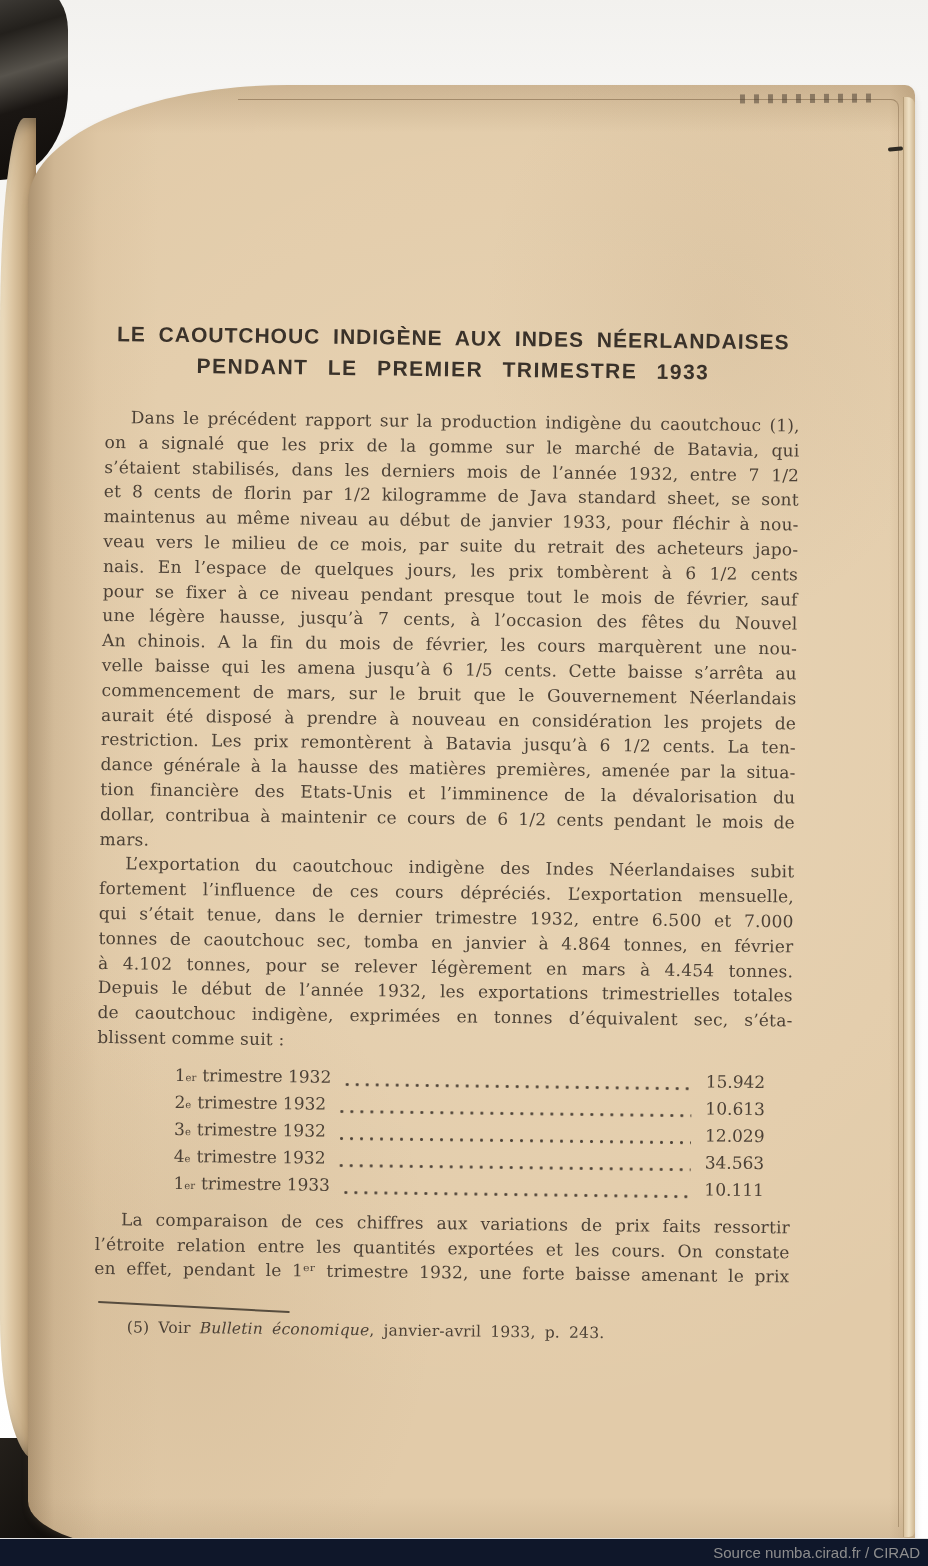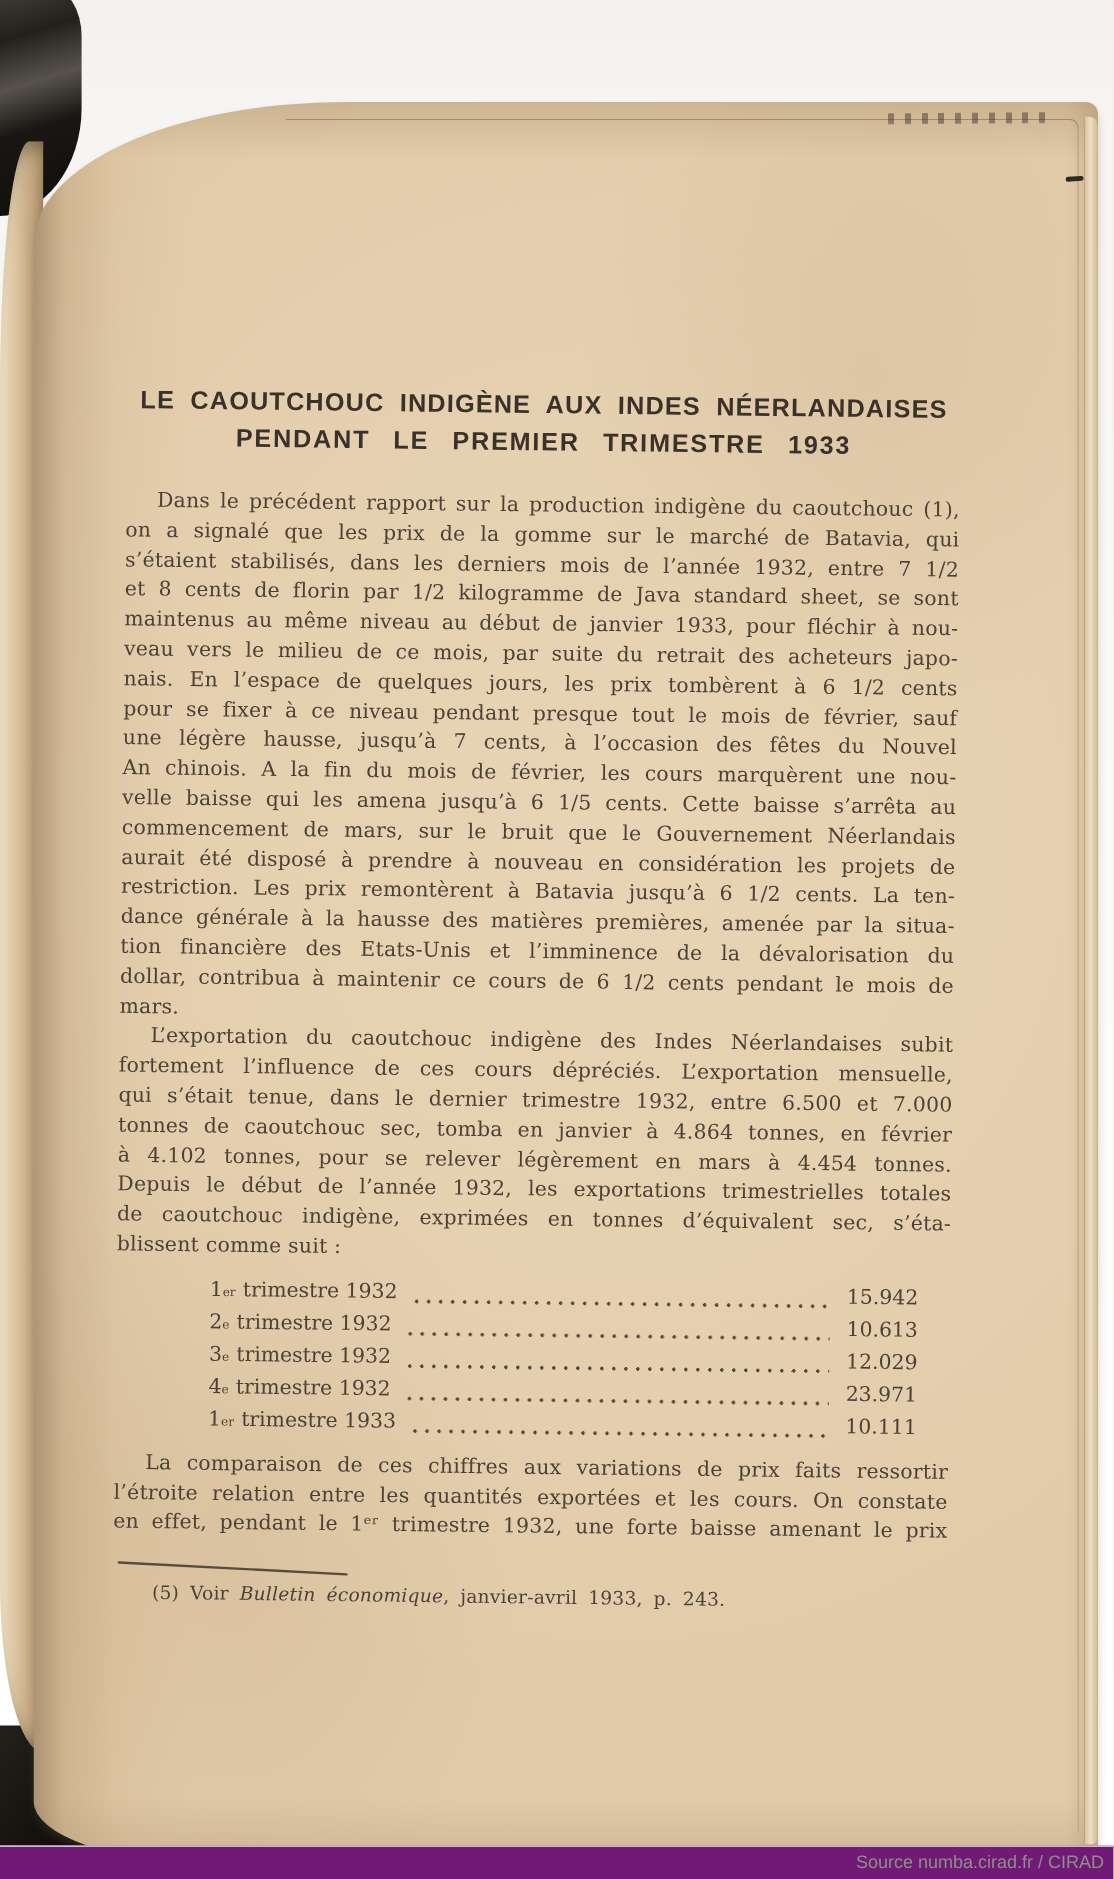--- a/index.html
+++ b/index.html
@@ -105,21 +105,21 @@
   .t-val{min-width:72px;text-align:left;}
   
   .foot-rule{
     width:192px;height:2px;margin:20px 0 0 4px;border-radius:2px;
     background:rgba(64,55,45,.85);transform:rotate(2.3deg);transform-origin:0 50%;
   }
   .footnote{margin:15px 0 0 33px;font-size:15.5px;word-spacing:4px;letter-spacing:.2px;}
   .footnote .it{font-style:italic;}
   
   .attribution{
-    position:absolute;left:0;bottom:0;width:928px;height:28px;background:#701a75;
+    position:absolute;left:0;bottom:0;width:928px;height:28px;background:#0f172a;
     border-top:1px solid #e3e3e3;
     font-family:"Liberation Sans",sans-serif;font-size:15px;color:#8e8e8e;
     text-align:right;line-height:27px;padding-right:8px;box-sizing:border-box;margin-top:40px;
   }
 </style>
 </head>
 <body>
 
 <div class="screenshot">
 
@@ -194,21 +194,21 @@
               <span class="t-sup">e</span>
               <span class="t-rest">trimestre 1932</span>
               <span class="t-dots"></span>
               <span class="t-val">12.029</span>
             </div>
             <div class="t-row">
               <span class="t-num">4</span>
               <span class="t-sup">e</span>
               <span class="t-rest">trimestre 1932</span>
               <span class="t-dots"></span>
-              <span class="t-val">23.971</span>
+              <span class="t-val">34.563</span>
             </div>
             <div class="t-row">
               <span class="t-num">1</span>
               <span class="t-sup">er</span>
               <span class="t-rest">trimestre 1933</span>
               <span class="t-dots"></span>
               <span class="t-val">10.111</span>
             </div>
           </div>
 

